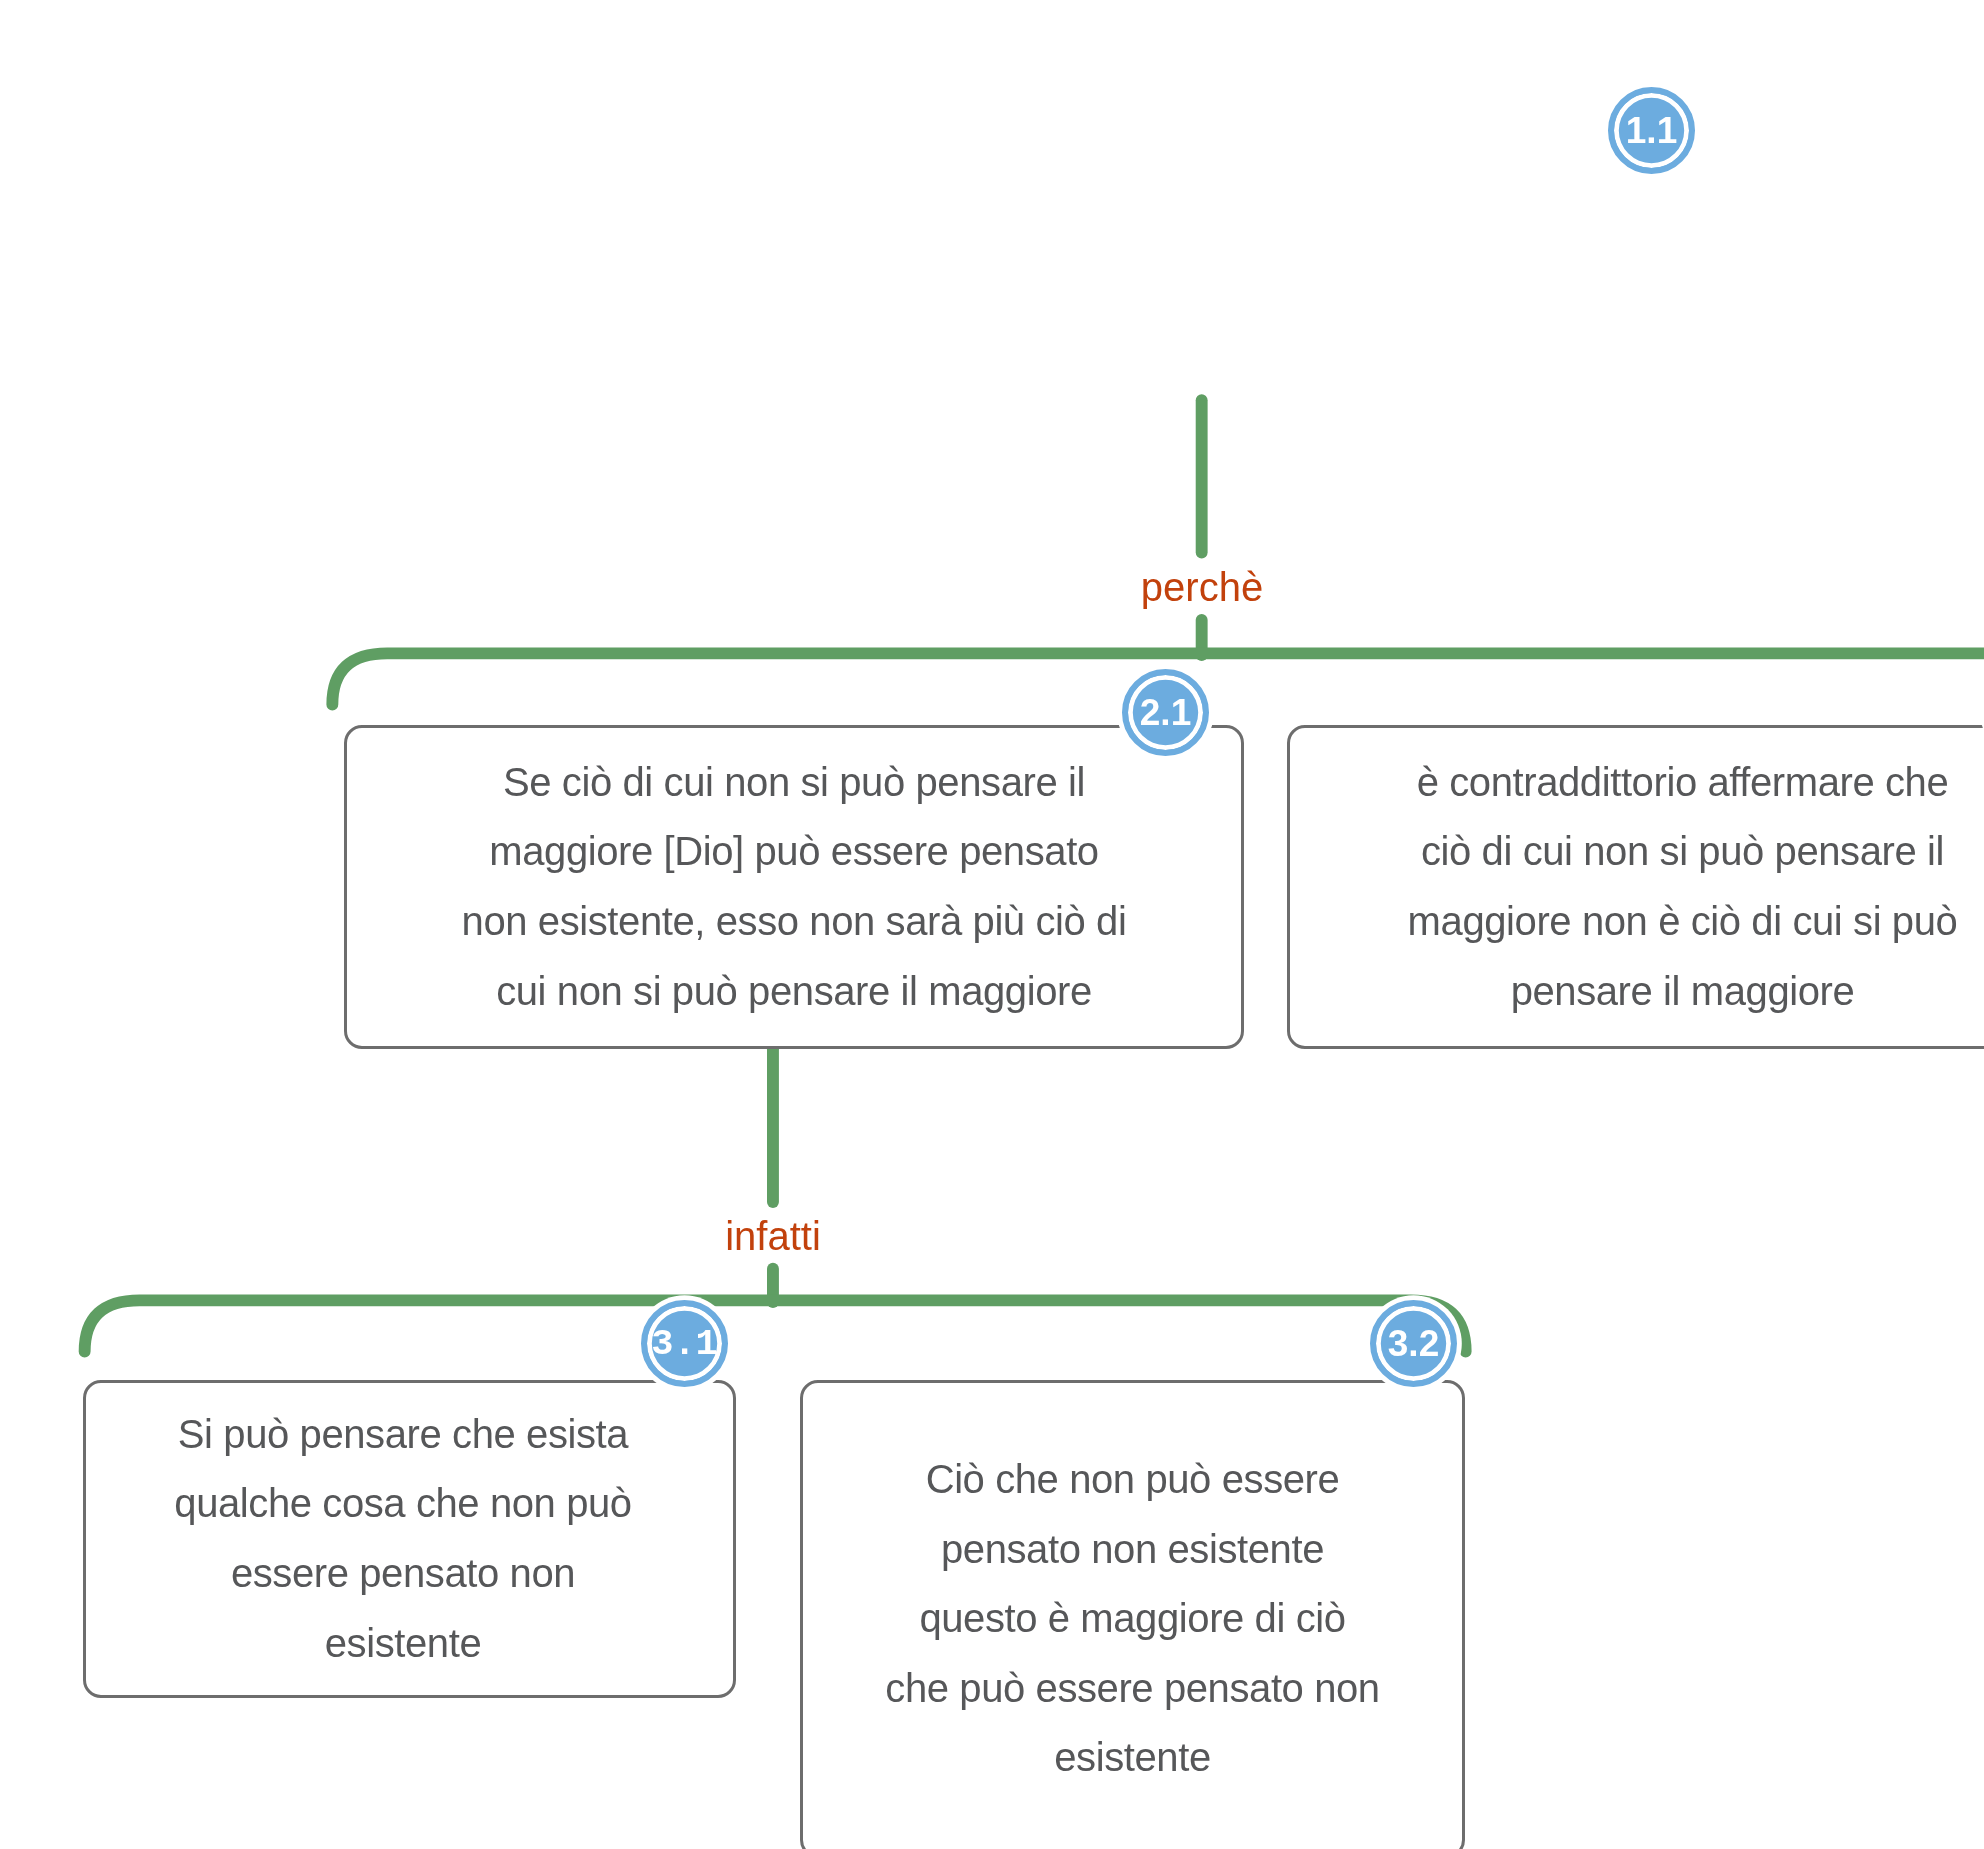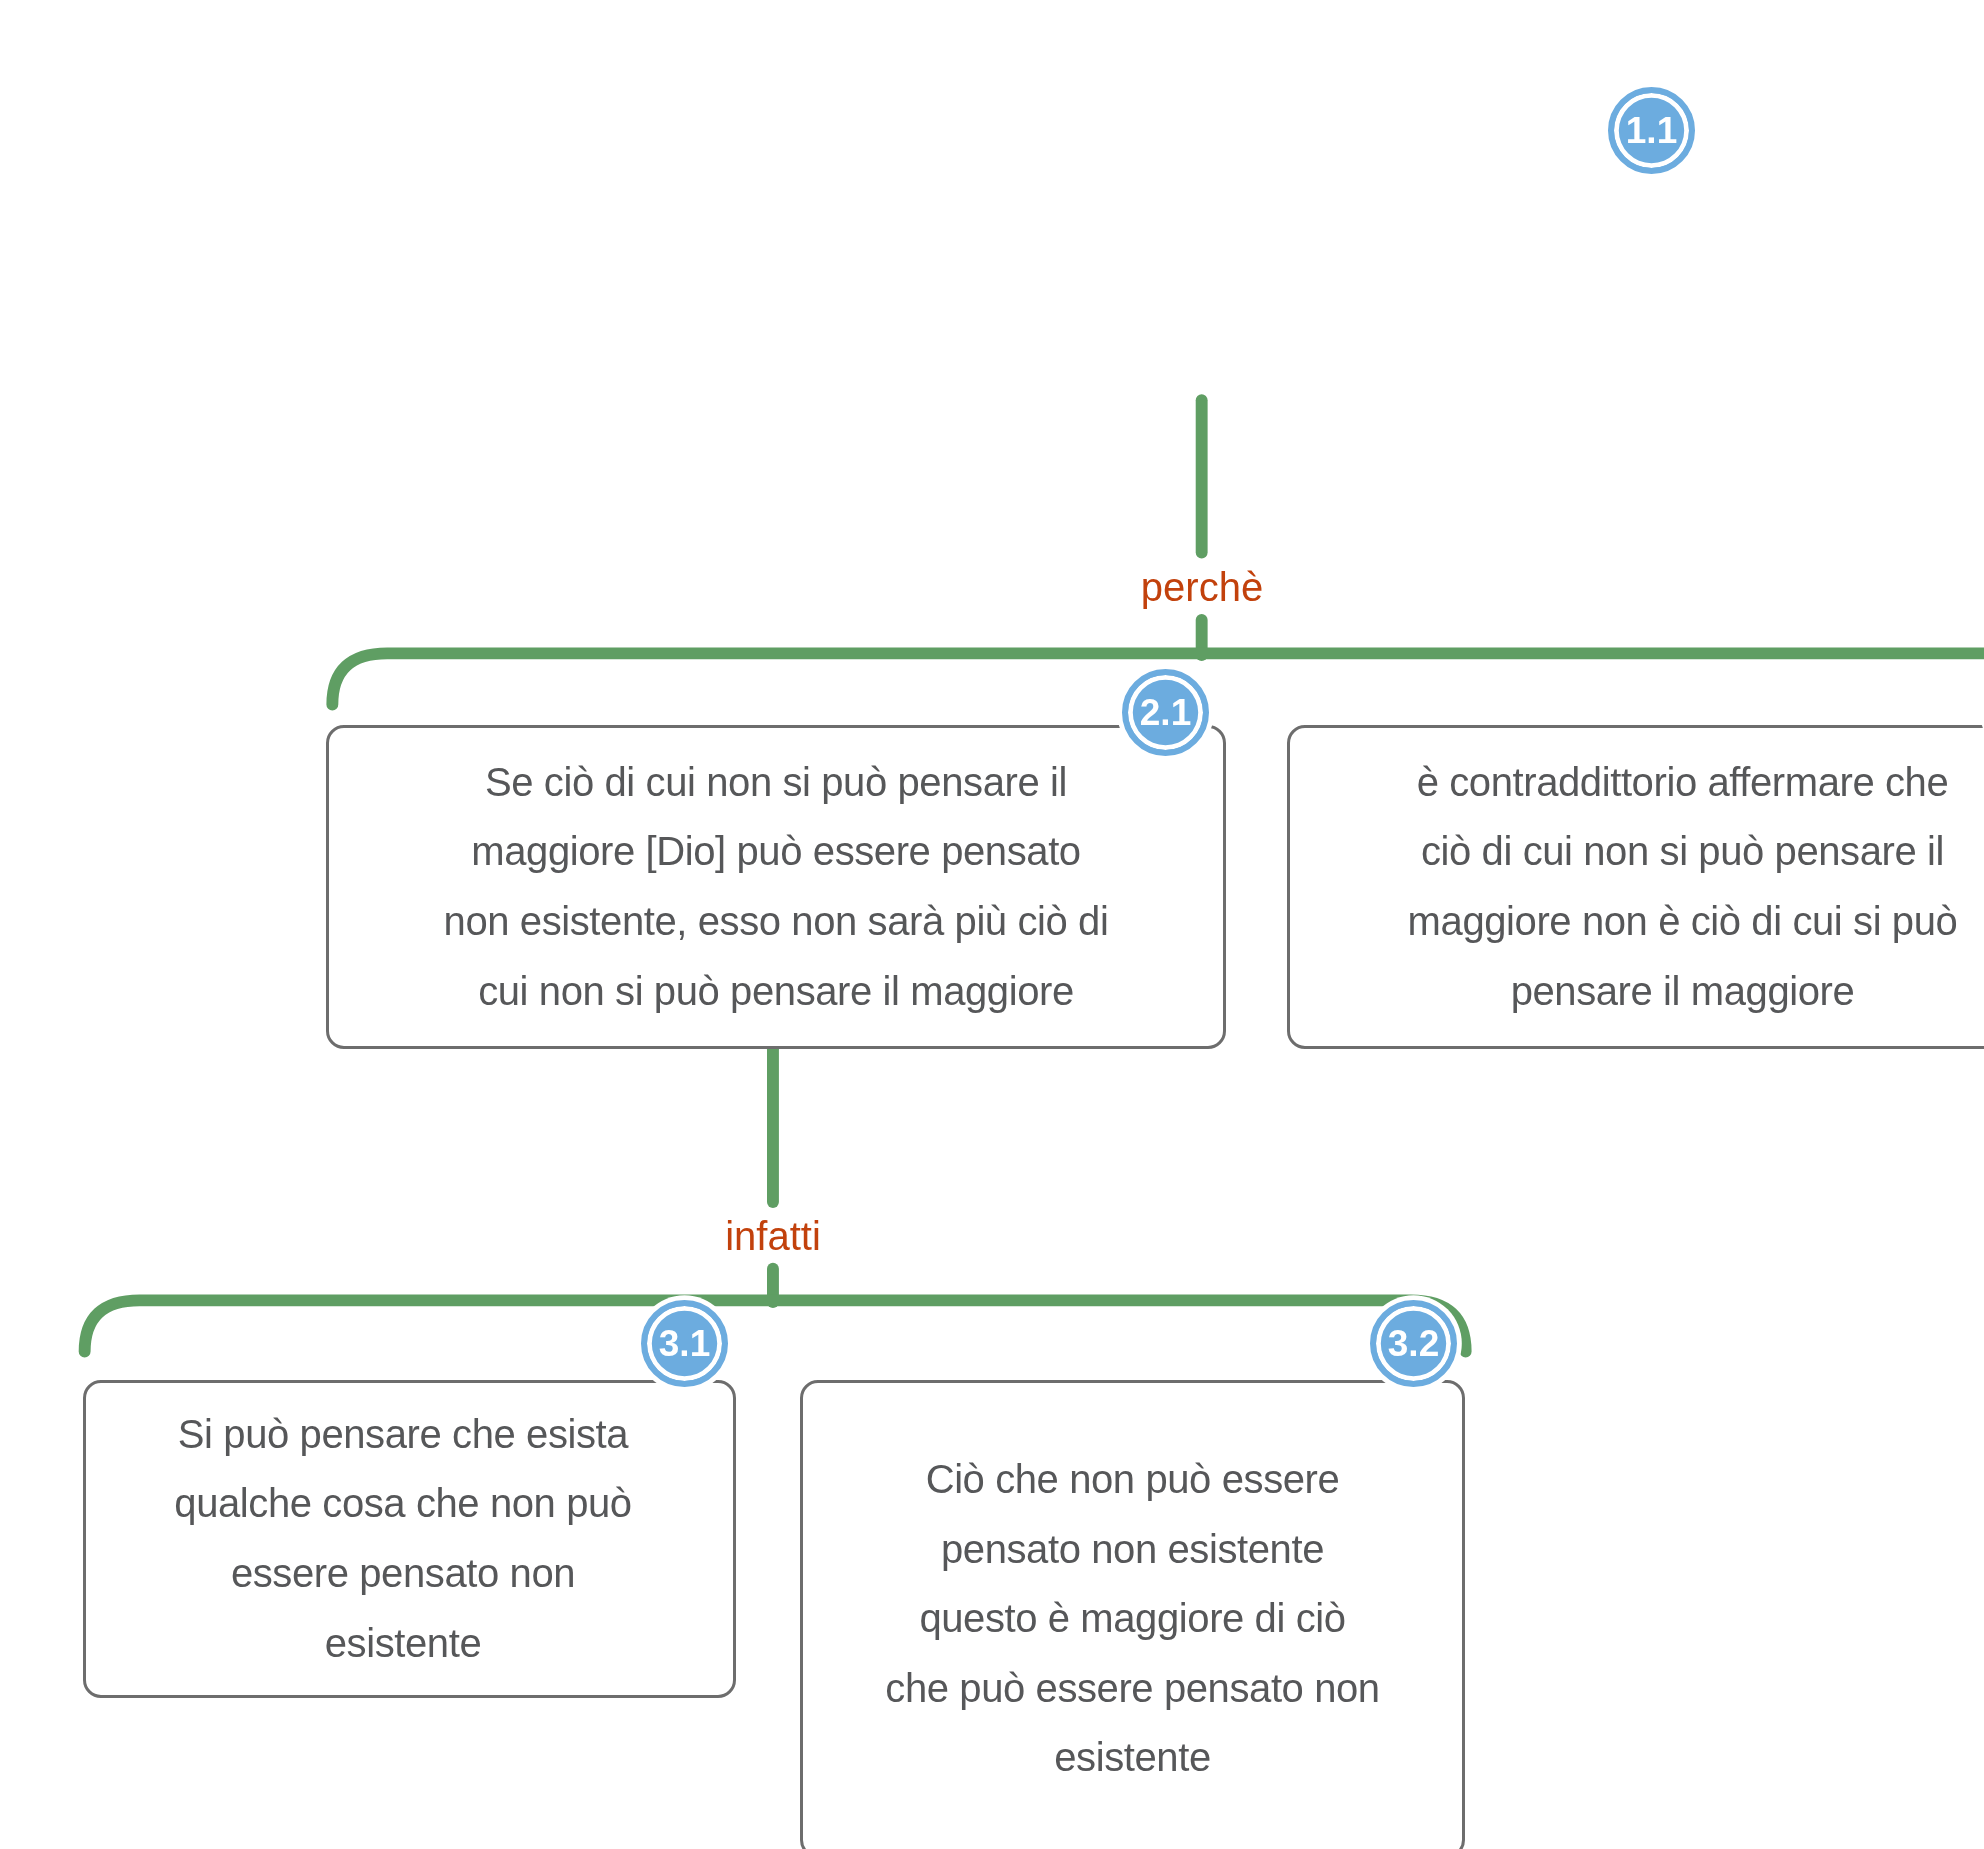--- a/index.html
+++ b/index.html
@@ -88,21 +88,21 @@
   </svg>
 
   <div class="badge" style="left:1608px; top:87px;">
     <span>1.1</span>
   </div>
 
   <div class="edge-label" style="left:1043px; top:554px;">
     <span>perchè</span>
   </div>
 
-  <div class="node" style="left:326px; top:725px; width:900px; height:324px;">
+  <div class="node" style="left:344px; top:725px; width:900px; height:324px;">
     <span class="node-text">Se ciò di cui non si può pensare il
 maggiore [Dio] può essere pensato
 non esistente, esso non sarà più ciò di
 cui non si può pensare il maggiore</span>
   </div>
   <div class="badge" style="left:1122px; top:669px;">
     <span>2.1</span>
   </div>
 
   <div class="node" style="left:1287px; top:725px; width:791px; height:324px;">
@@ -118,21 +118,21 @@
   <div class="edge-label" style="left:614px; top:1203px;">
     <span>infatti</span>
   </div>
 
   <div class="node" style="left:83px; top:1380px; width:653px; height:318px;padding-left:9px;">
     <span class="node-text">Si può pensare che esista
 qualche cosa che non può
 essere pensato non
 esistente</span>
   </div>
-  <div class="badge" style="left:641px; top:1300px;">
+  <div class="badge" style="left:641px; top:1300px;font-family:Liberation Mono, monospace;">
     <span>3.1</span>
   </div>
 
   <div class="node" style="left:800px; top:1380px; width:665px; height:478px;">
     <span class="node-text">Ciò che non può essere
 pensato non esistente
 questo è maggiore di ciò
 che può essere pensato non
 esistente</span>
   </div>

